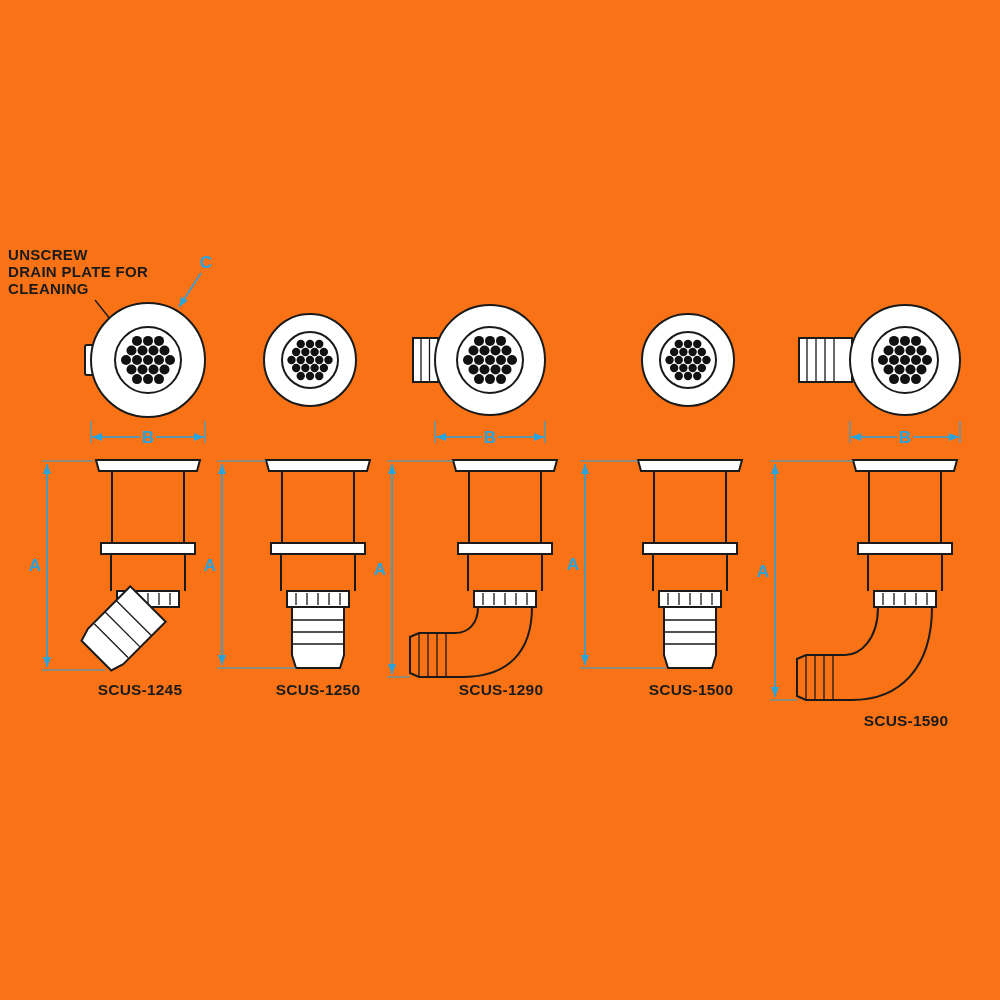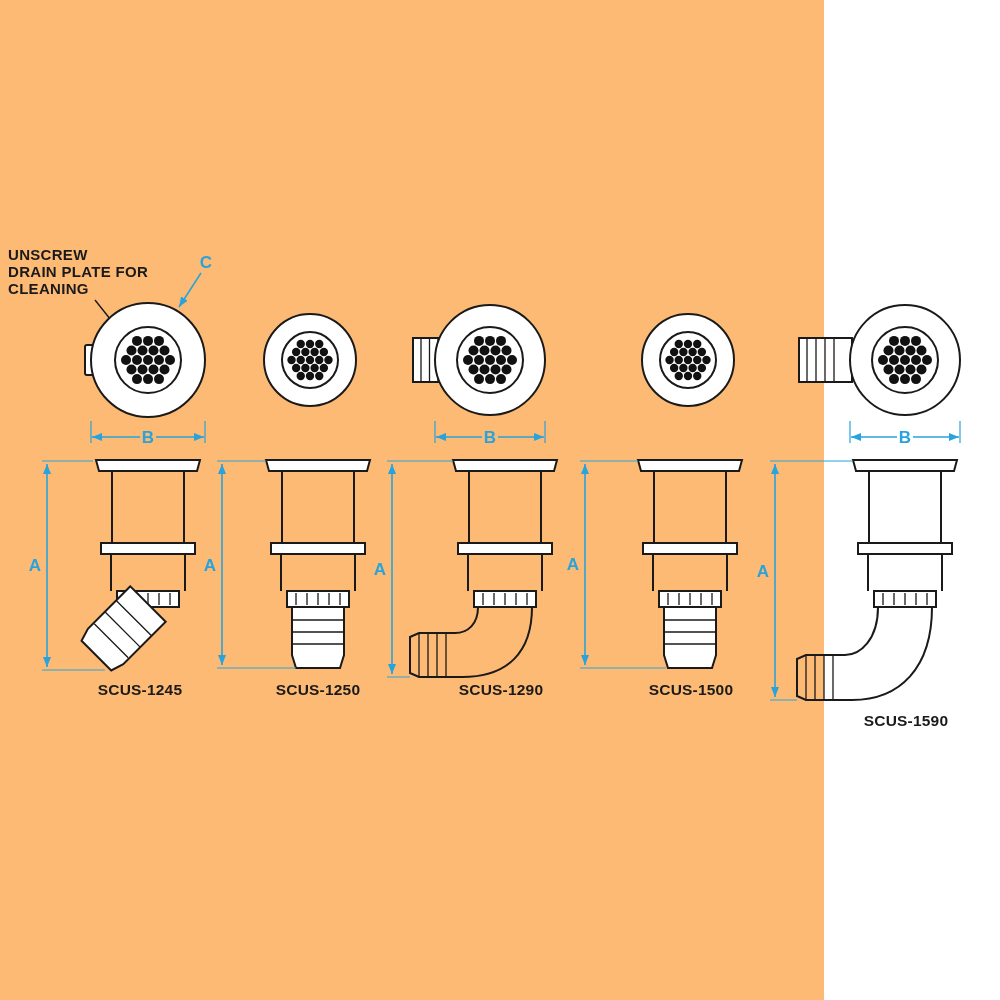--- a/index.html
+++ b/index.html
@@ -5,23 +5,23 @@
   html, body {
     margin: 0;
     padding: 0;
     background: #ffffff;
     width: 1000px;
     height: 1000px;
     overflow: hidden;
   }
   .canvas {
     position: relative;
-    width: 824px;
+    width: 1000px;
     height: 1000px;
-    background: #fdba74;
+    background: #f97316;
   }
   svg { display: block; }
   .note {
     font: bold 15px "Liberation Sans", sans-serif;
     fill: #1a1a1a;
     letter-spacing: 0.3px;
   }
   .part-lbl {
     font: bold 15.5px "Liberation Sans", sans-serif;
     fill: #1a1a1a;

